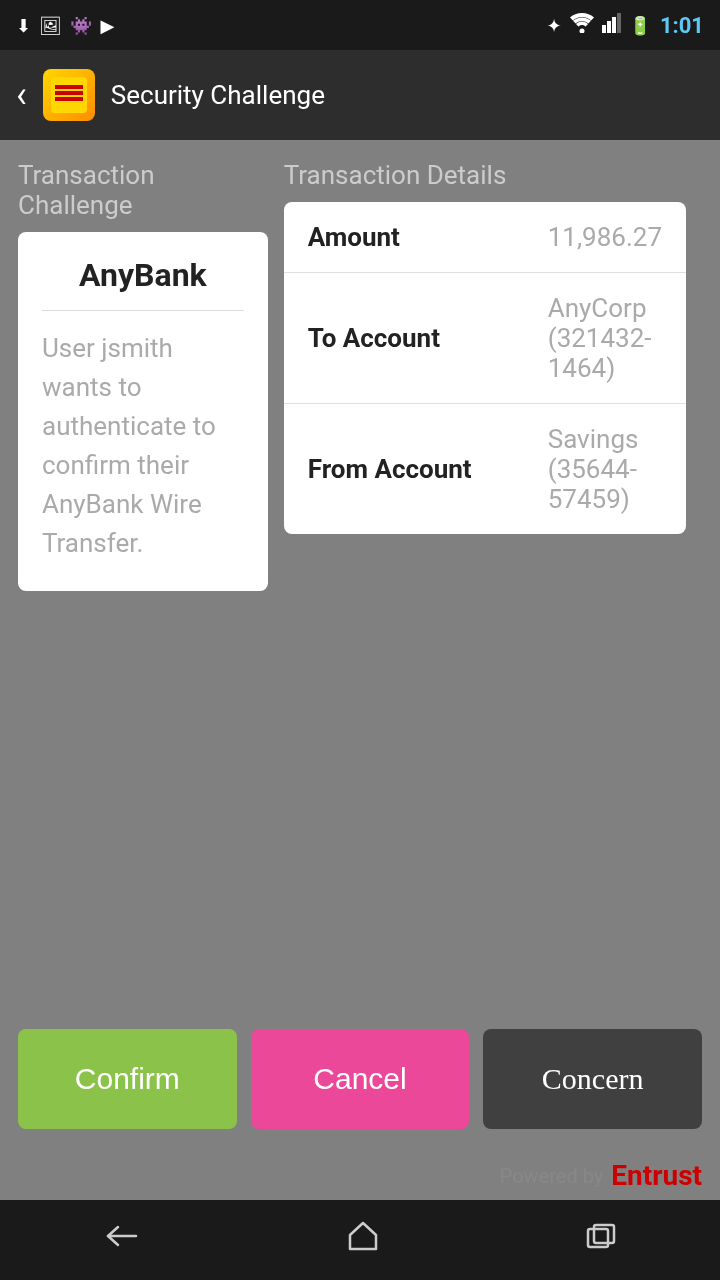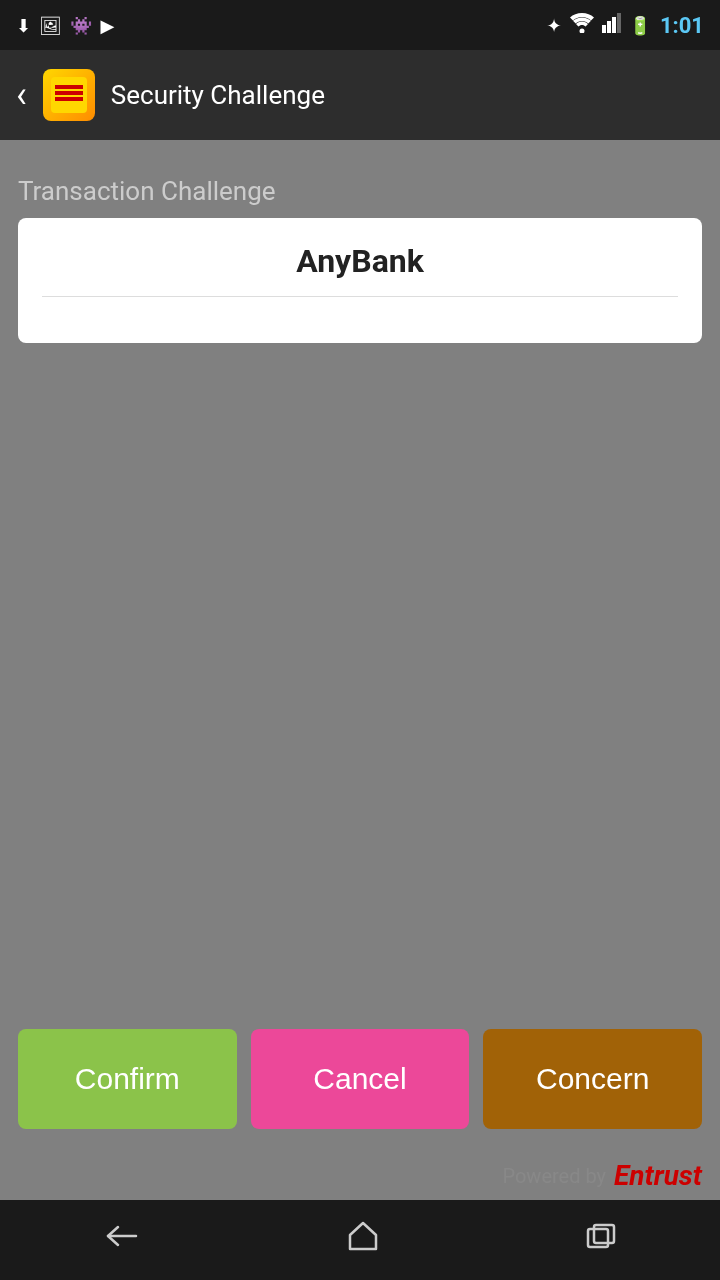--- a/index.html
+++ b/index.html
@@ -70,23 +70,23 @@
     }
     .app-title {
       color: white;
       font-size: 26px;
       font-weight: normal;
     }
 
     
     .main-content {
       flex: 1;
-      padding: 36px 18px;
-      display: flex;
-      flex-direction: column;
+      padding: 20px 18px;
+      display: flex;
+      flex-direction: row;
       gap: 16px;
       overflow: hidden;
     }
 
     .section-label {
       color: #cccccc;
       font-size: 26px;
       font-weight: normal;
       margin-bottom: 4px;
     }
@@ -170,40 +170,40 @@
       align-items: center;
       justify-content: center;
     }
     .btn-confirm {
       background: #8bc34a;
     }
     .btn-cancel {
       background: #ec4899;
     }
     .btn-concern {
-      background: #a16207;
+      background: #404040;
+      font-family: Liberation Serif, serif;
     }
 
     
     .powered-by {
       display: flex;
       align-items: center;
       justify-content: flex-end;
       padding: 0 18px 8px;
     }
     .powered-by-text {
       color: #888;
       font-size: 20px;
       margin-right: 8px;
     }
     .entrust-logo {
       color: #cc0000;
       font-size: 28px;
       font-weight: bold;
-      font-style: italic;
     }
 
     
     .nav-bar {
       background: #1a1a1a;
       height: 80px;
       display: flex;
       align-items: center;
       justify-content: space-around;
       flex-shrink: 0;
@@ -259,24 +259,40 @@
   </div>
   <span class="app-title">Security Challenge</span>
 </div>
 
 <div class="main-content">
 
   <div>
     <div class="section-label">Transaction Challenge</div>
     <div class="card challenge-card">
       <div class="challenge-bank-name">AnyBank</div>
+      <div class="challenge-message">User jsmith wants to authenticate to confirm their AnyBank Wire Transfer.</div>
     </div>
   </div>
 
   <div>
+    <div class="section-label">Transaction Details</div>
+    <div class="card details-card">
+      <div class="detail-row">
+        <span class="detail-label">Amount</span>
+        <span class="detail-value">11,986.27</span>
+      </div>
+      <div class="detail-row">
+        <span class="detail-label">To Account</span>
+        <span class="detail-value">AnyCorp (321432-1464)</span>
+      </div>
+      <div class="detail-row">
+        <span class="detail-label">From Account</span>
+        <span class="detail-value">Savings (35644-57459)</span>
+      </div>
+    </div>
   </div>
 
   <div class="spacer"></div>
 
 </div>
 
 <div class="buttons-area">
   <div class="buttons-row">
     <button class="btn btn-confirm">Confirm</button>
     <button class="btn btn-cancel">Cancel</button>

